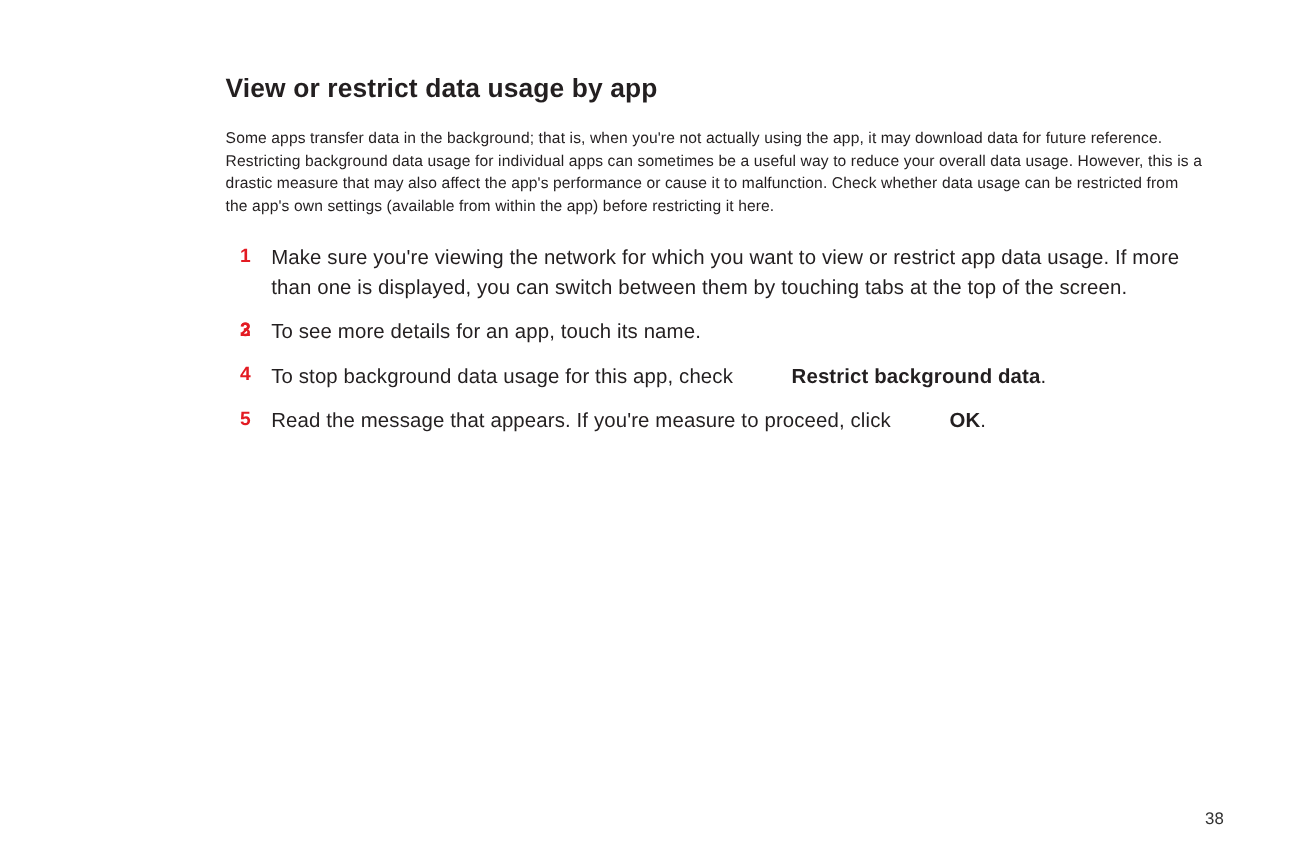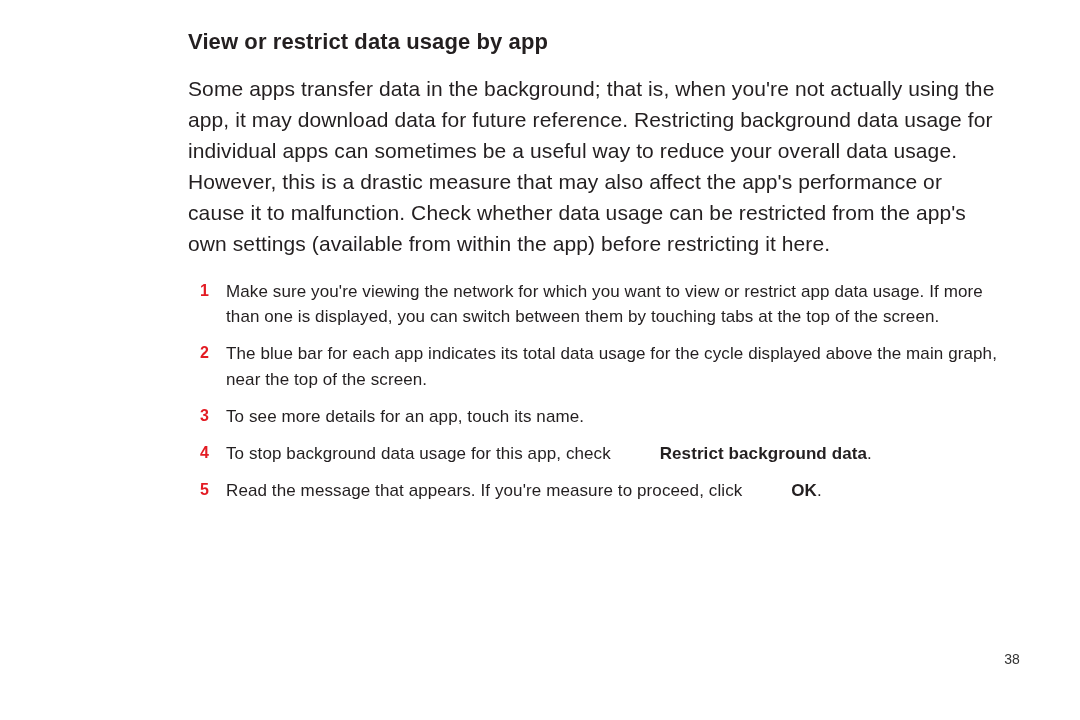--- a/index.html
+++ b/index.html
@@ -8,32 +8,32 @@
     width: 1080px;
     height: 720px;
     background: #ffffff;
     font-family: Arial, Helvetica, sans-serif;
     color: #231f20;
   }
   .page {
     box-sizing: border-box;
     width: 1080px;
     height: 708px;
-    padding: 28px 78px 32px 188px;
+    padding: 60px 78px 32px 188px;
     position: relative;
     letter-spacing: 0.1px;
   }
   h1.title {
     font-size: 22px;
     font-weight: 700;
     margin: 0 0 16px 0;
     line-height: 1.3;
   }
   p.intro {
-    font-size: 21px;
+    font-size: 13px;
     line-height: 1.48;
     margin: 0 0 20px 0;
   }
   ol.steps {
     list-style: none;
     margin: 0;
     padding: 0 0 0 16px;
   }
   ol.steps > li {
     position: relative;
@@ -49,21 +49,21 @@
     font-weight: 700;
     color: #e31b23;
     font-size: 16px;
   }
   ol.steps > li p {
     margin: 0 0 4px 0;
   }
   .pagenum {
     position: absolute;
     right: 60px;
-    bottom: 41px;
+    bottom: 18px;
     font-size: 14px;
     color: #333;
   }
   b { font-weight: 700; margin-left: 44px; }
 </style>
 </head>
 <body>
 
 <div class="page">
 
@@ -73,21 +73,20 @@
 
   <ol class="steps">
 
     <li>
       <span class="num">1</span>
       <p>Make sure you're viewing the network for which you want to view or restrict app data usage. If more than one is displayed, you can switch between them by touching tabs at the top of the screen.</p>
     </li>
 
     <li>
       <span class="num">2</span>
-      <p>The blue bar for each app indicates its total data usage for the cycle displayed above the main graph, near the top of the screen.</p>
     </li>
 
     <li>
       <span class="num">3</span>
       <p>To see more details for an app, touch its name.</p>
     </li>
 
     <li>
       <span class="num">4</span>
       <p><span>To stop background data usage for this app, check </span><b>Restrict background data</b><span>.</span></p>

